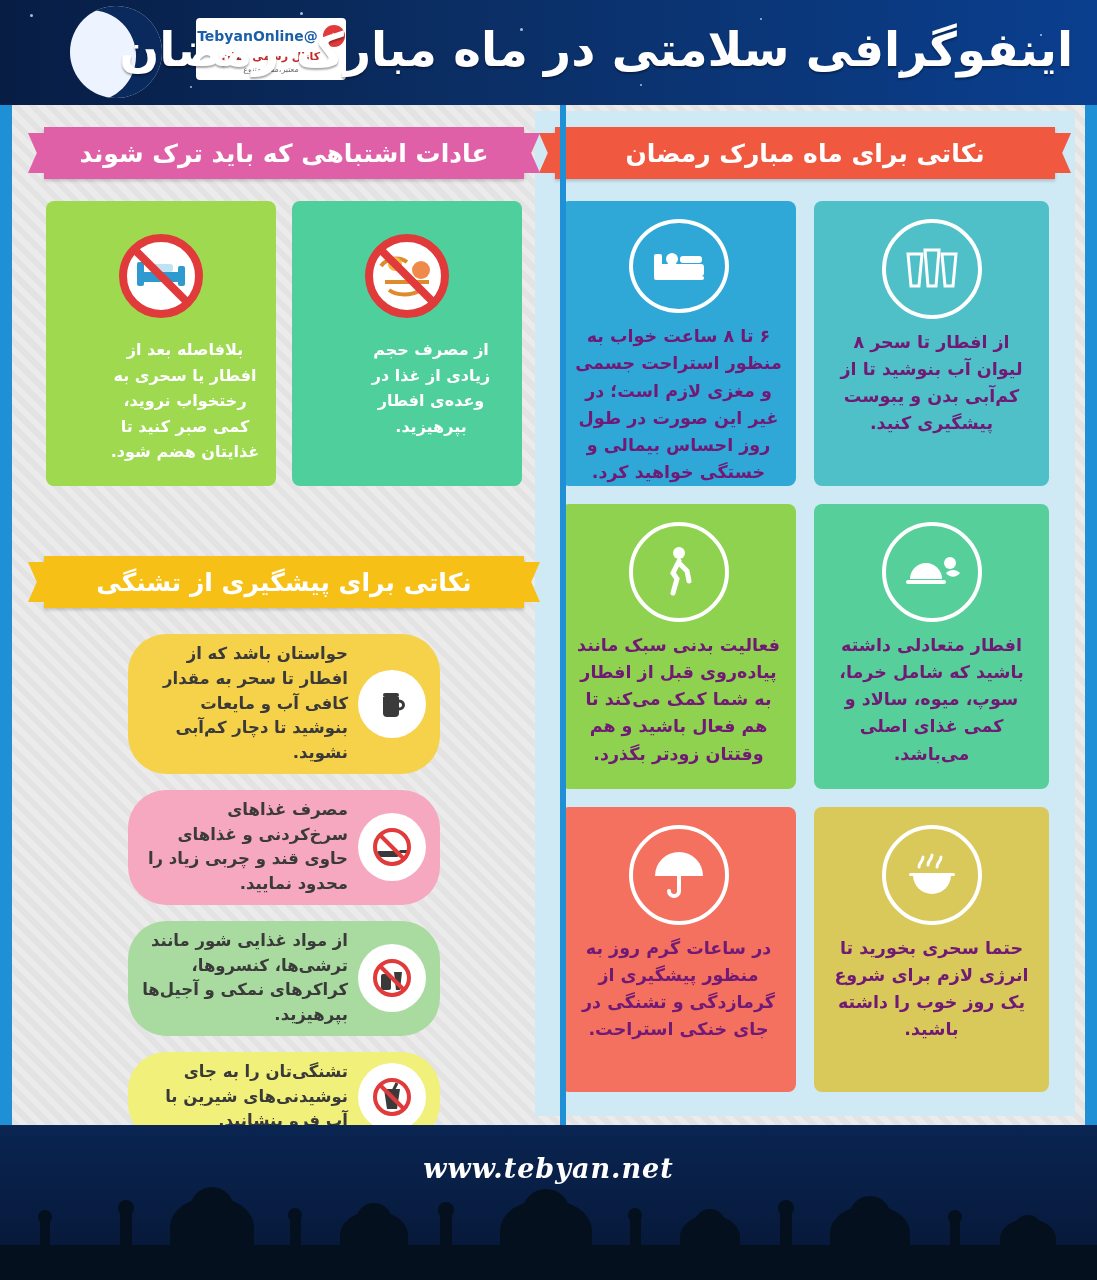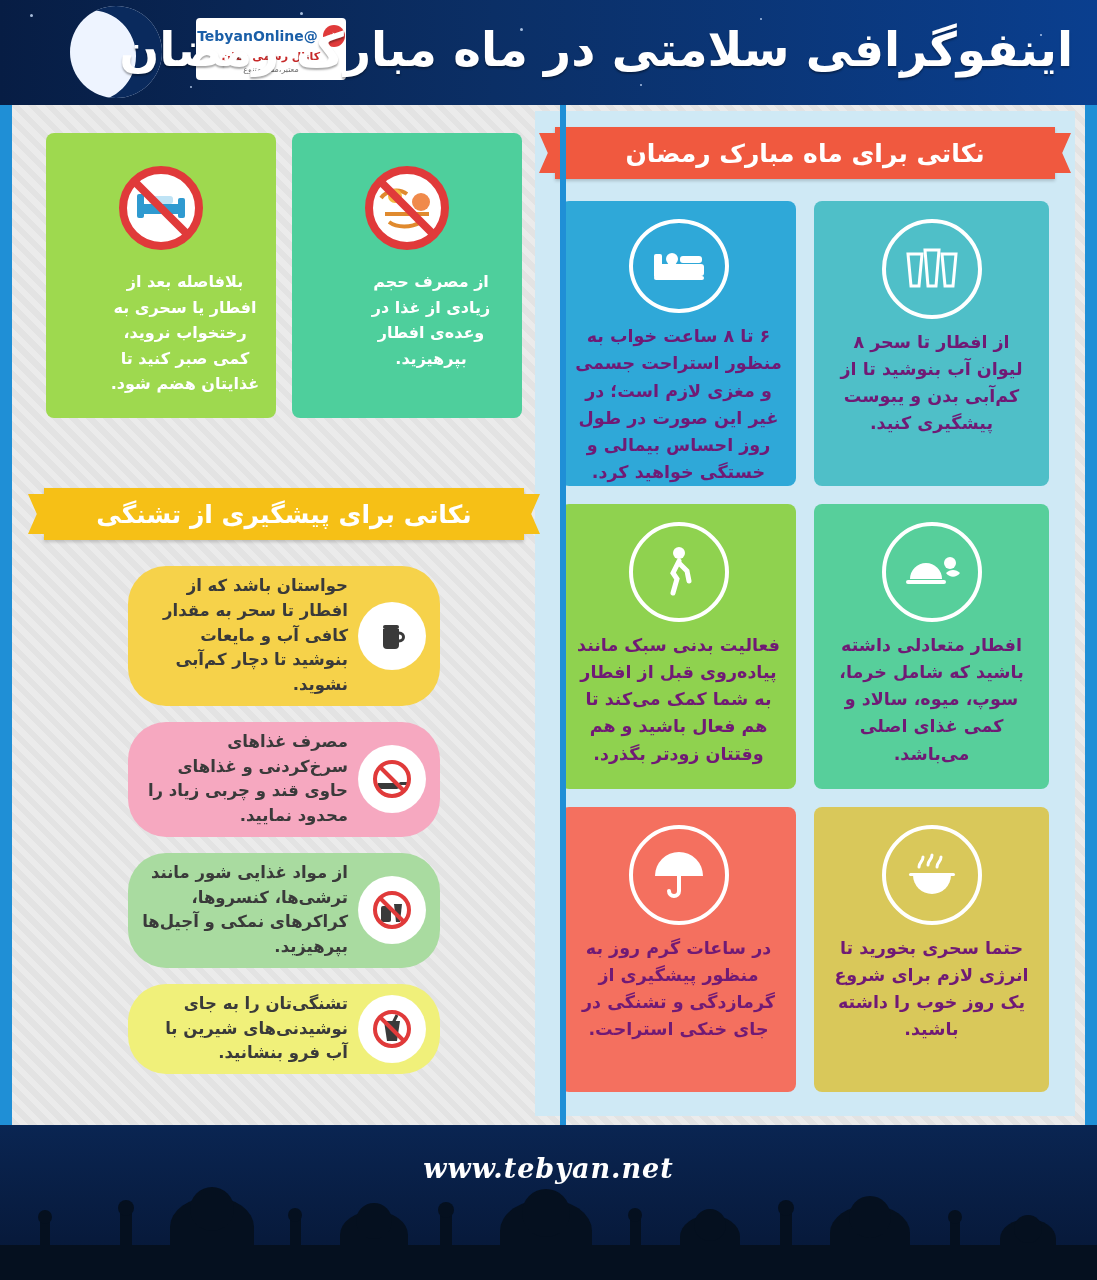--- a/index.html
+++ b/index.html
@@ -245,20 +245,23 @@
           </div>
           <div class="tip-text">در ساعات گرم روز به منظور پیشگیری از گرمازدگی و تشنگی در جای خنکی استراحت.</div>
         </div>
 
       </div>
     </div>
 
     <div class="divider"></div>
 
     <div class="col-right">
+      <div style="padding:16px 20px 0 20px;">
+        <div class="ribbon pink">عادات اشتباهی که باید ترک شوند</div>
+      </div>
 
       <div class="habit-row">
         <div class="habit-card" style="background:#4ecf9c">
           <div class="habit-icon">
             <svg width="104" height="104" viewBox="0 0 104 104">
               <circle cx="52" cy="52" r="40" fill="#fff"></circle>
               <path d="M26 42c6-8 18-10 26-4M30 58h44M34 66c8 6 22 6 32 0" stroke="#e08a2e" stroke-width="4" fill="none"></path>
               <circle cx="40" cy="40" r="7" fill="#f4b942"></circle>
               <circle cx="66" cy="46" r="9" fill="#f08a4b"></circle>
               <circle cx="52" cy="52" r="38" fill="none" stroke="#e03a3a" stroke-width="8"></circle>

